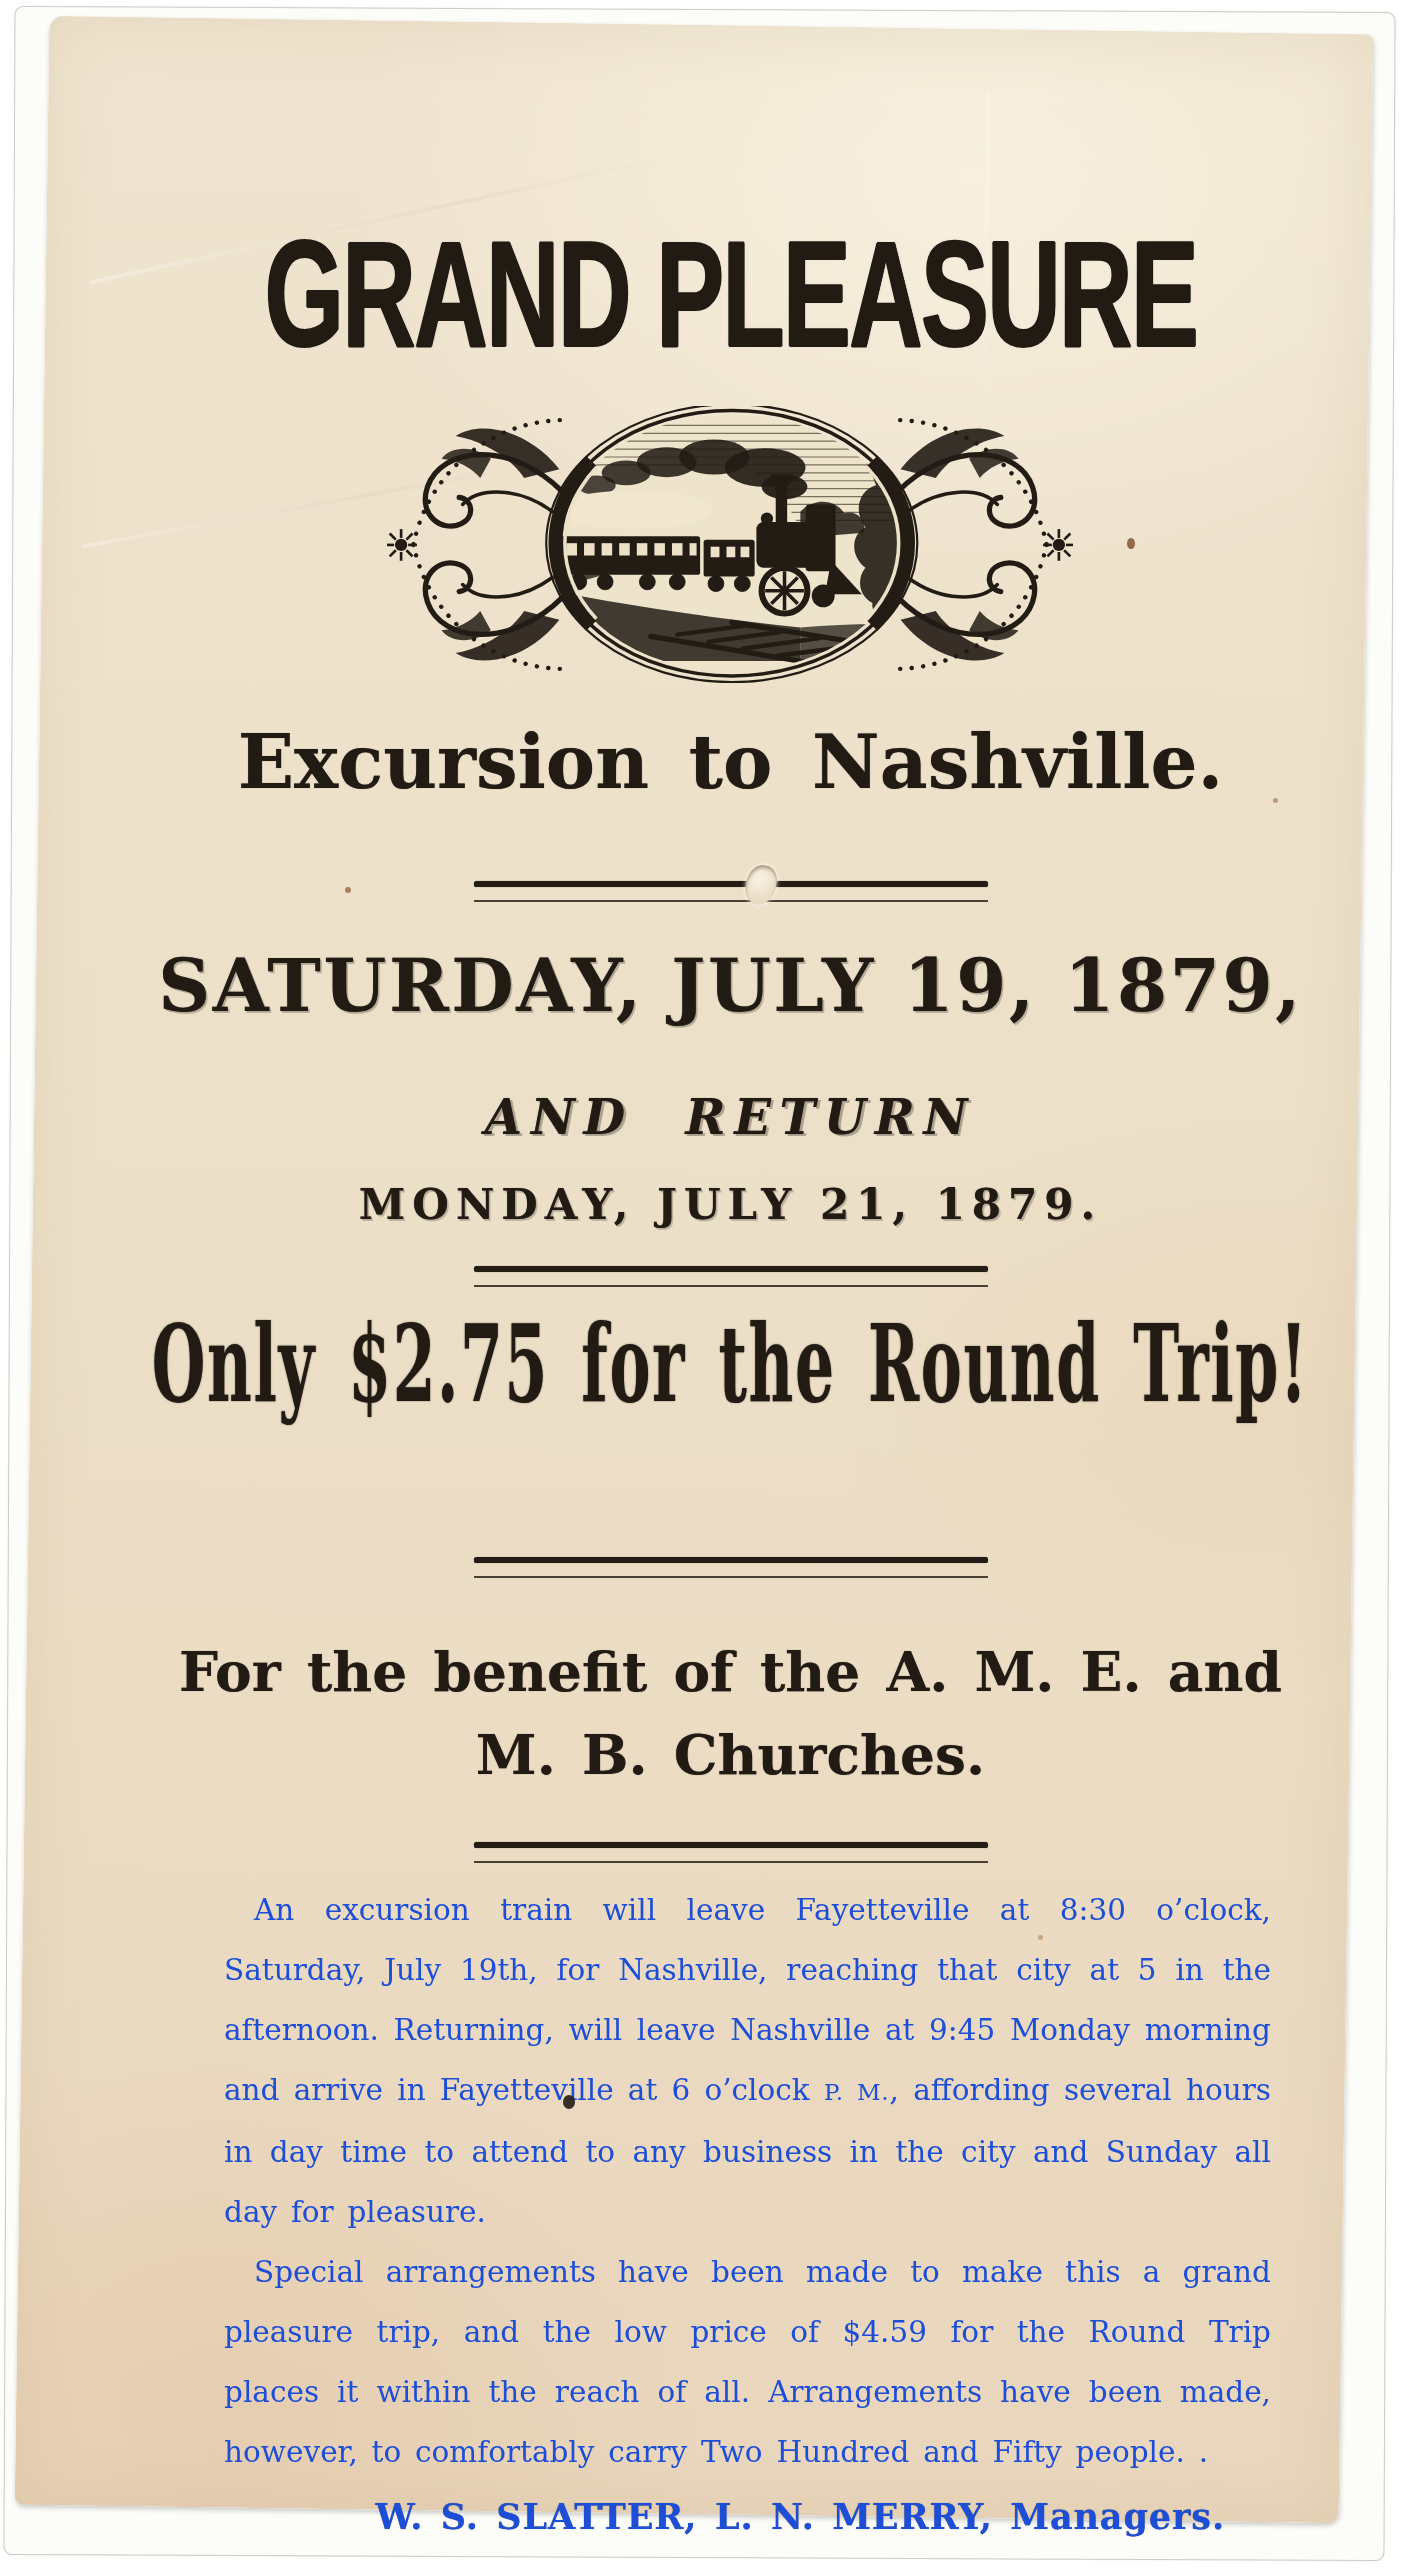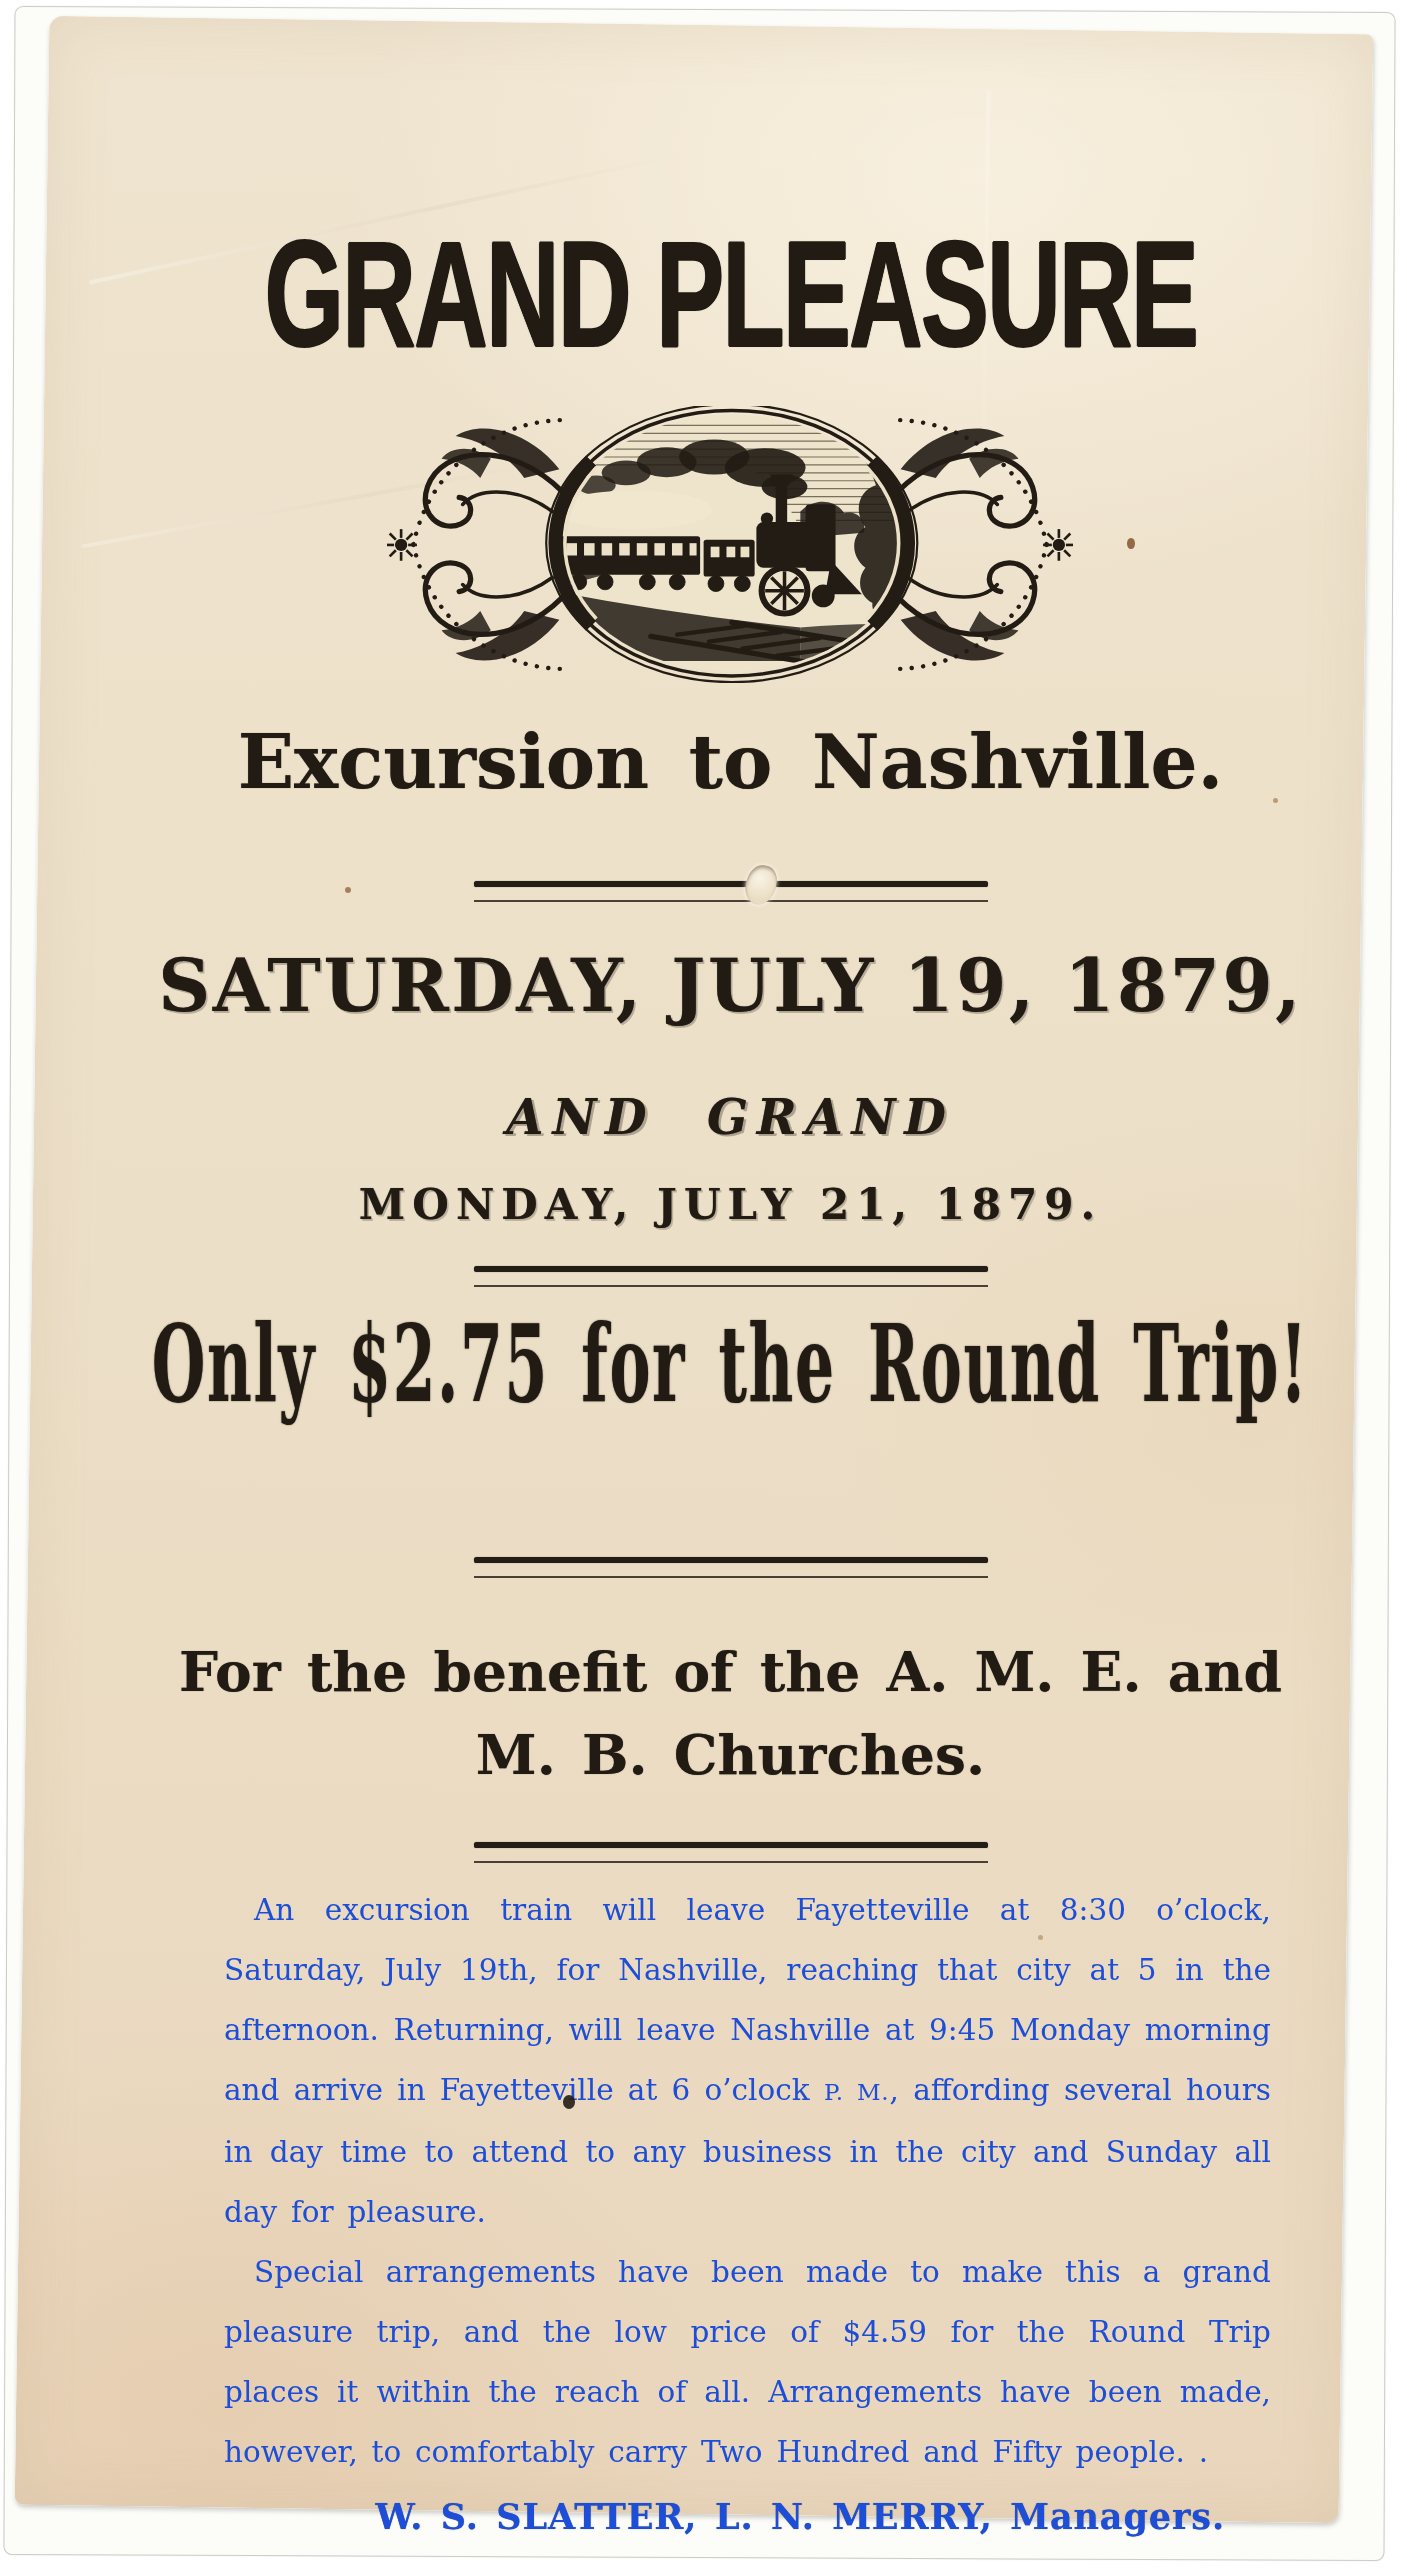--- a/index.html
+++ b/index.html
@@ -226,21 +226,21 @@
         <div class="thin"></div>
       </div>
   </div>
   <div class="hole"></div>
 
   <div class="block" style="top:943px;">
     <span class="saturday">SATURDAY, JULY 19, 1879,</span>
   </div>
 
   <div class="block" style="top:1089px;">
-    <span class="andreturn">AND GRAND</span>
+    <span class="andreturn">AND RETURN</span>
   </div>
 
   <div class="block" style="top:1180px;">
     <span class="monday">MONDAY, JULY 21, 1879.</span>
   </div>
 
   <div class="block" style="top:1266px;">
     <div class="drule">
         <div class="thick"></div>
         <div class="thin"></div>

